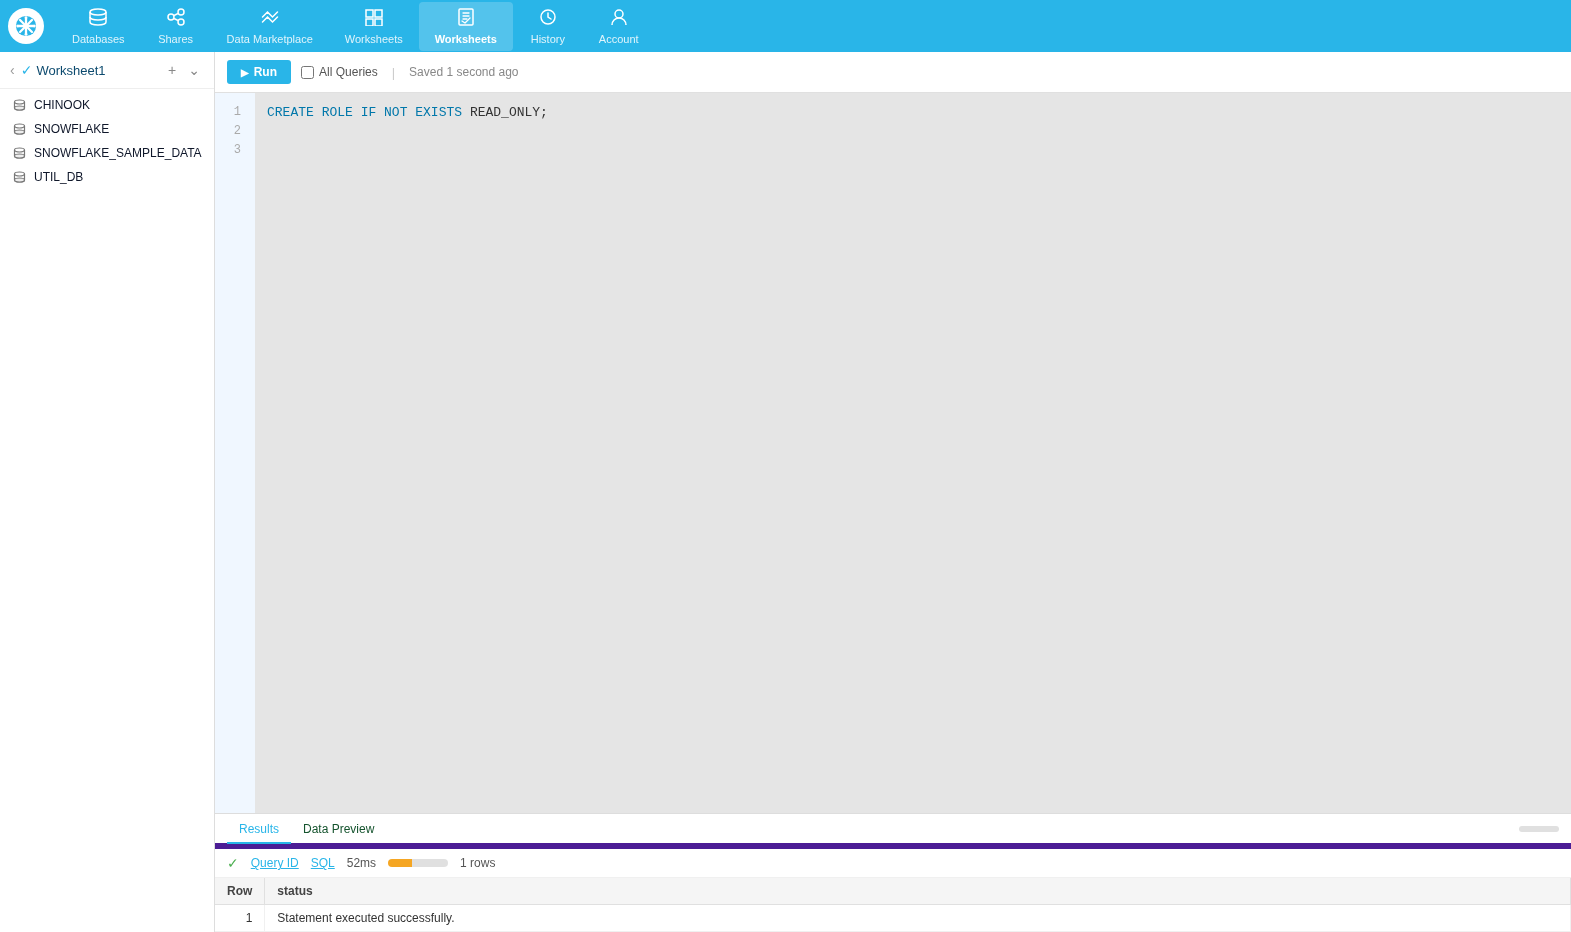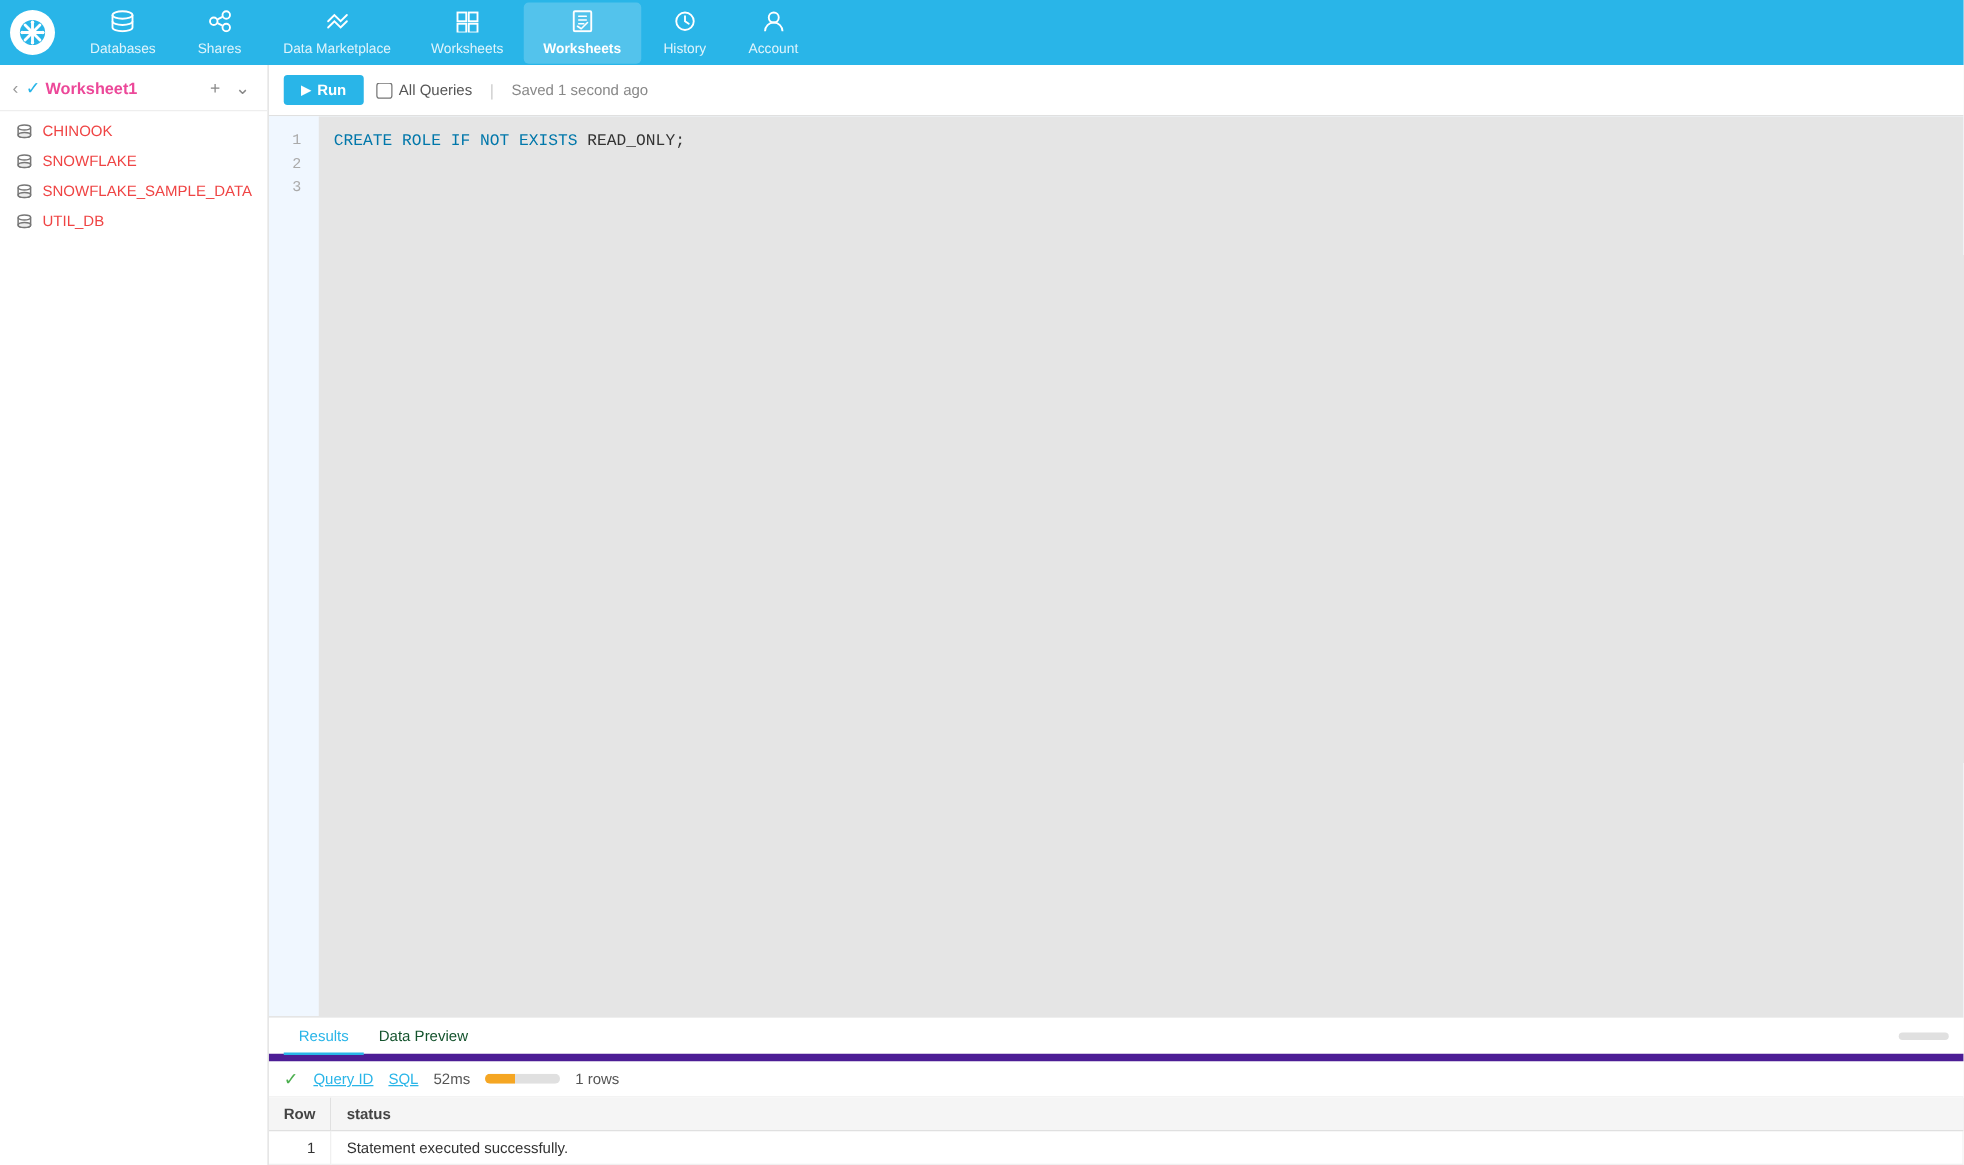--- a/index.html
+++ b/index.html
@@ -72,22 +72,22 @@
       margin-right: 6px;
     }
     .sidebar-check {
       color: #29b5e8;
       font-size: 14px;
       margin-right: 4px;
     }
     .worksheet-title {
       flex: 1;
       font-size: 13px;
-      font-weight: 700;
-      color: #ec4899;
+      font-weight: 400;
+      color: #0c4a6e;
     }
     .sidebar-header-actions {
       display: flex;
       align-items: center;
       gap: 4px;
     }
     .icon-btn {
       cursor: pointer;
       color: #888;
       font-size: 14px;
@@ -124,21 +124,21 @@
       flex: 1;
       overflow-y: auto;
       padding: 4px 0;
     }
     .db-item {
       display: flex;
       align-items: flex-end;
       padding: 5px 12px;
       cursor: pointer;
       font-size: 12px;
-      color: #ef4444;
+      color: #0f172a;
     }
     .db-icon {
       width: 14px; height: 14px;
       margin-right: 8px;
       flex-shrink: 0;
       display: flex; align-items: center; justify-content: center;
     }
 
     
     .content-area {

